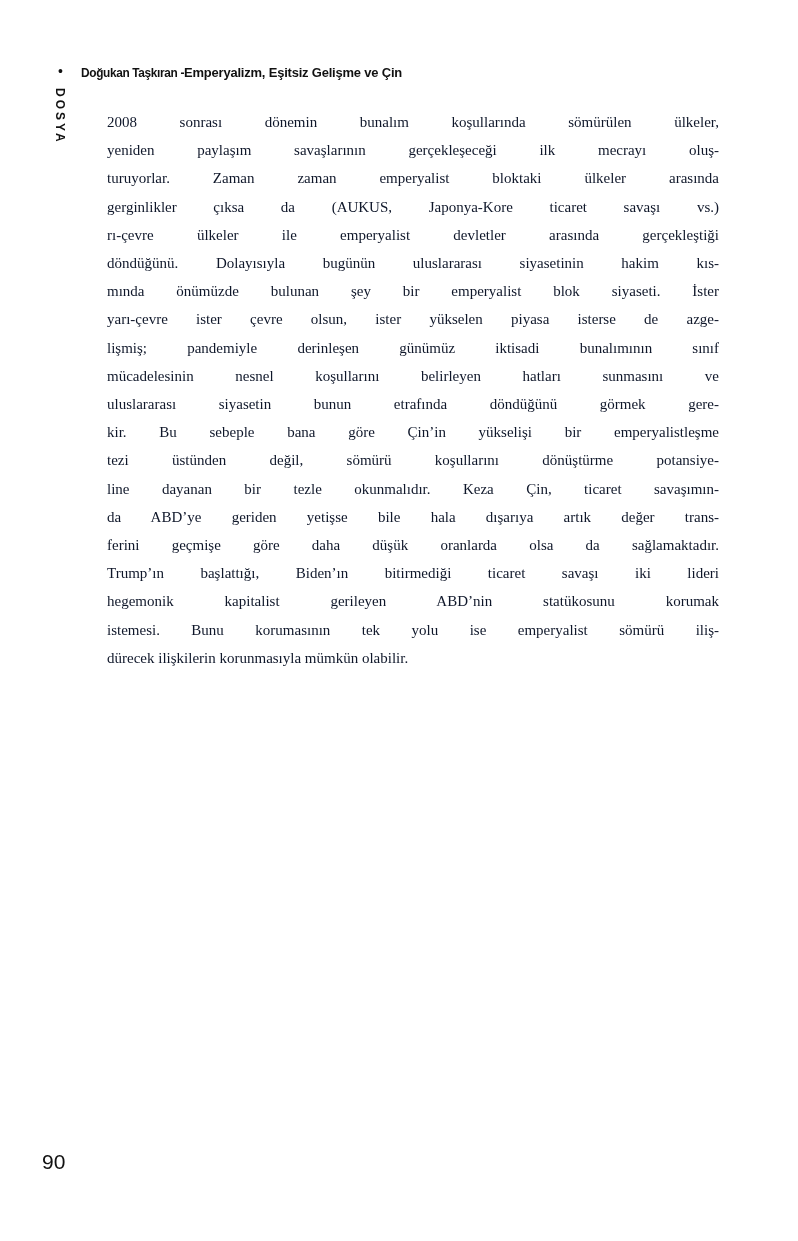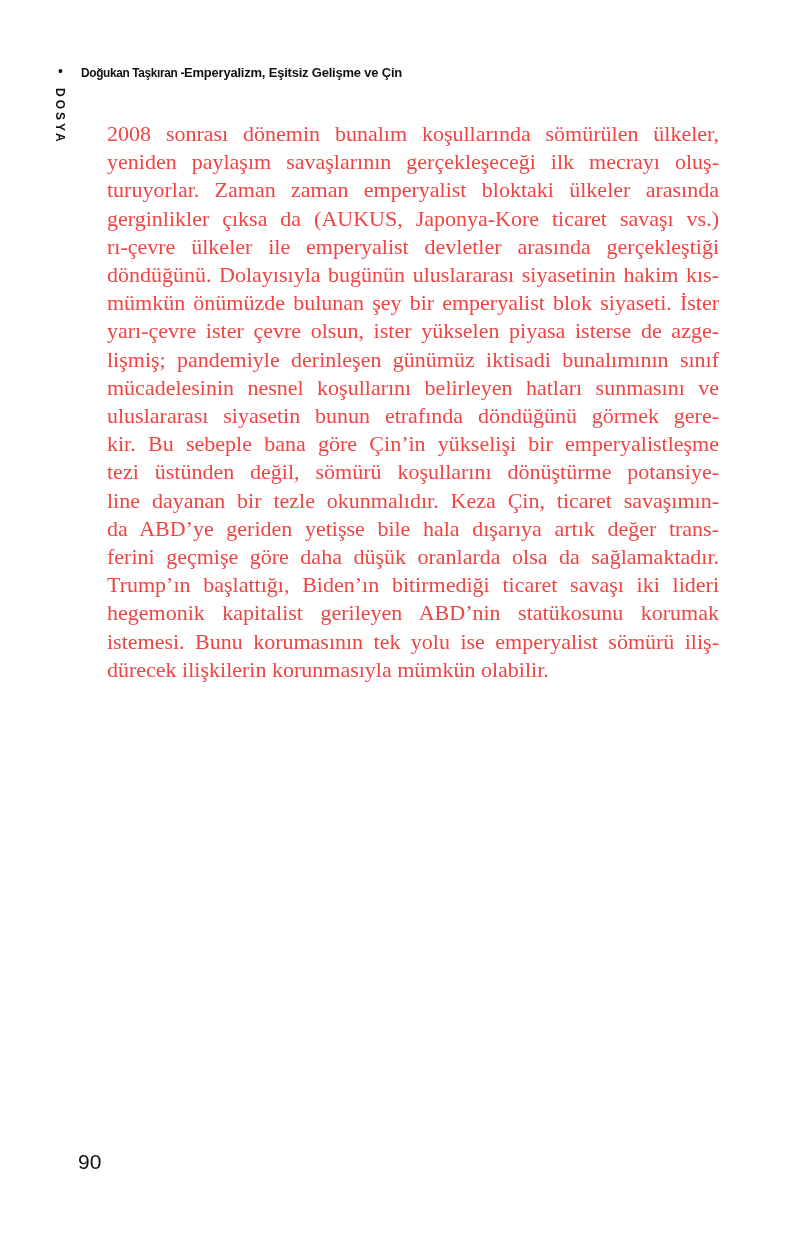--- a/index.html
+++ b/index.html
@@ -56,46 +56,45 @@
     font-family: "Liberation Sans", sans-serif;
     font-weight: 700;
     font-size: 12px;
     letter-spacing: 3px;
     color: #111111;
   }
 
   
   .body-text {
     position: absolute;
-    top: 120px;
+    top: 108px;
     left: 107px;
     width: 612px;
     font-family: "Liberation Serif", serif;
-    font-size: 22px;
+    font-size: 15px;
     line-height: 28.2px;
-    color: #ef4444;
+    color: #0f172a;
   }
   .body-line {
     text-align: justify;
     text-align-last: justify;
   }
   .body-line.last {
     text-align-last: left;
   }
 
   
   .page-number {
     position: absolute;
     left: 42px;
     top: 1150px;
     font-family: "Liberation Sans", sans-serif;
     font-size: 21px;
     font-weight: 400;
     color: #111111;
-    margin-left: 36px;
   }
 </style>
 </head>
 <body>
 
 <div class="page">
 
   <div class="header">
     <span class="bullet">•</span>
     <span class="author">Doğukan Taşkıran - </span>
@@ -104,21 +103,21 @@
 
   <div class="vertical-label">DOSYA</div>
 
   <div class="body-text">
       <div class="body-line">2008 sonrası dönemin bunalım koşullarında sömürülen ülkeler,</div>
       <div class="body-line">yeniden paylaşım savaşlarının gerçekleşeceği ilk mecrayı oluş-</div>
       <div class="body-line">turuyorlar. Zaman zaman emperyalist bloktaki ülkeler arasında</div>
       <div class="body-line">gerginlikler çıksa da (AUKUS, Japonya-Kore ticaret savaşı vs.)</div>
       <div class="body-line">rı-çevre ülkeler ile emperyalist devletler arasında gerçekleştiği</div>
       <div class="body-line">döndüğünü. Dolayısıyla bugünün uluslararası siyasetinin hakim kıs-</div>
-      <div class="body-line">mümkün önümüzde bulunan şey bir emperyalist blok siyaseti. İster</div>
+      <div class="body-line">mında önümüzde bulunan şey bir emperyalist blok siyaseti. İster</div>
       <div class="body-line">yarı-çevre ister çevre olsun, ister yükselen piyasa isterse de azge-</div>
       <div class="body-line">lişmiş; pandemiyle derinleşen günümüz iktisadi bunalımının sınıf</div>
       <div class="body-line">mücadelesinin nesnel koşullarını belirleyen hatları sunmasını ve</div>
       <div class="body-line">uluslararası siyasetin bunun etrafında döndüğünü görmek gere-</div>
       <div class="body-line">kir. Bu sebeple bana göre Çin’in yükselişi bir emperyalistleşme</div>
       <div class="body-line">tezi üstünden değil, sömürü koşullarını dönüştürme potansiye-</div>
       <div class="body-line">line dayanan bir tezle okunmalıdır. Keza Çin, ticaret savaşımın-</div>
       <div class="body-line">da ABD’ye geriden yetişse bile hala dışarıya artık değer trans-</div>
       <div class="body-line">ferini geçmişe göre daha düşük oranlarda olsa da sağlamaktadır.</div>
       <div class="body-line">Trump’ın başlattığı, Biden’ın bitirmediği ticaret savaşı iki lideri</div>

